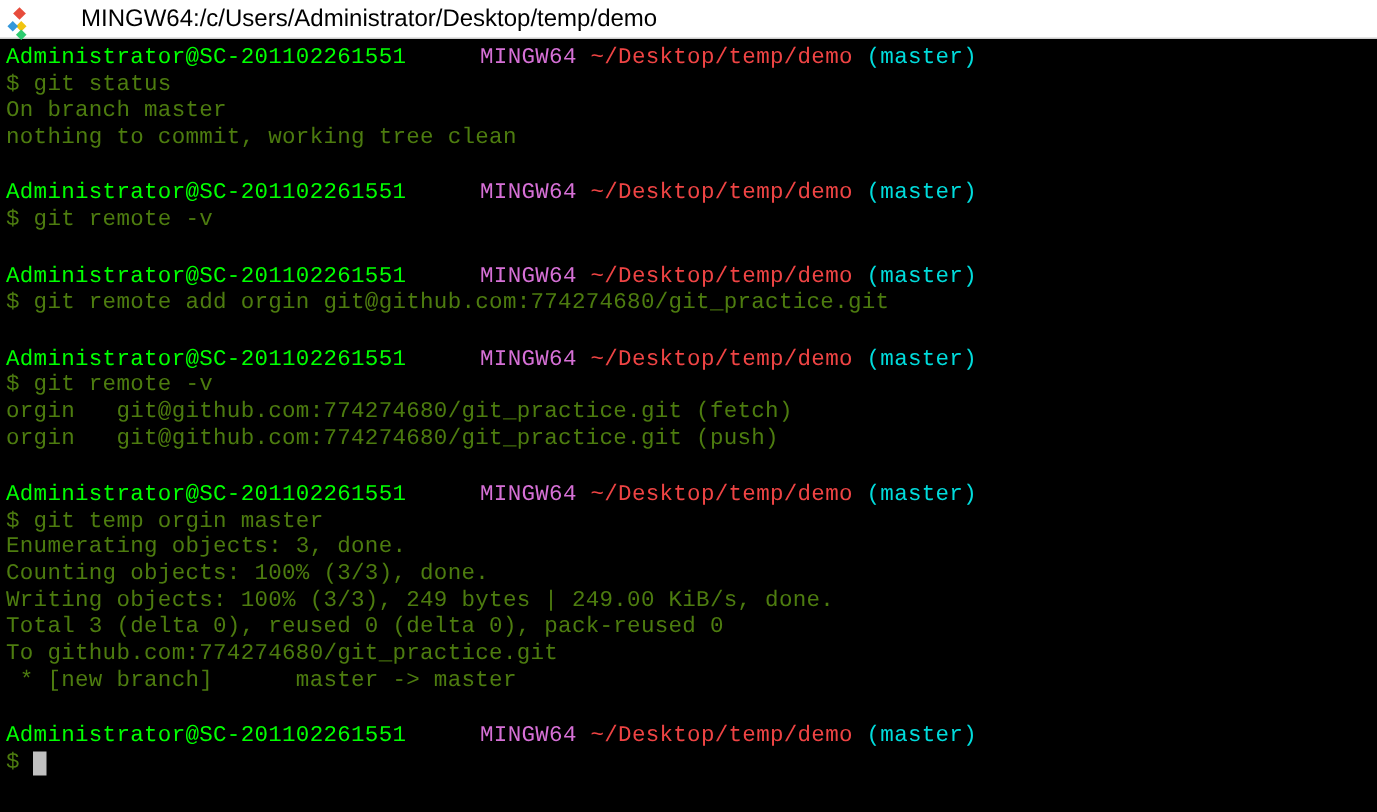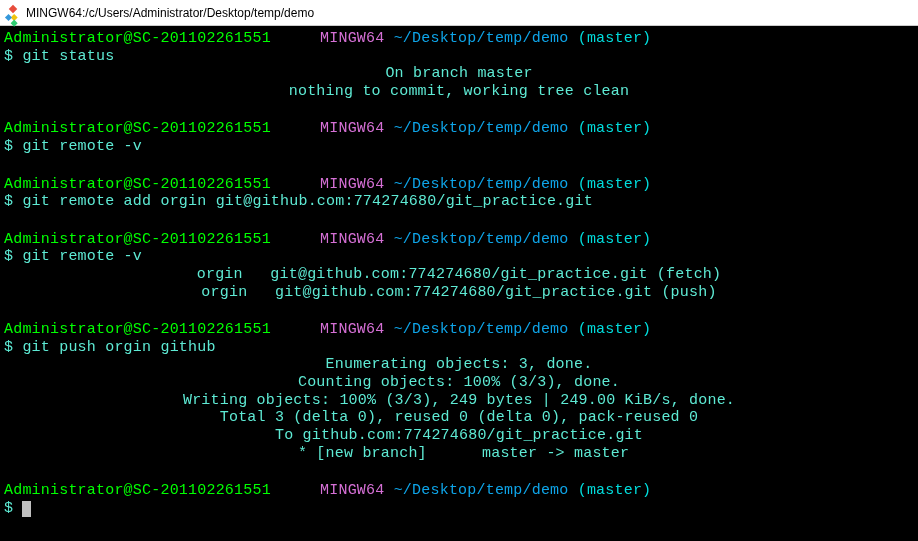--- a/index.html
+++ b/index.html
@@ -12,22 +12,23 @@
       overflow: hidden;
     }
     .titlebar {
       height: 26px;
       background: #fff;
       border-bottom: 1px solid #ccc;
       display: flex;
       align-items: center;
       padding: 0 6px;
       font-family: 'Segoe UI', Tahoma, sans-serif;
-      font-size: 12px;
+      font-size: 16px;
       color: #000;
+      gap: 28px;
     }
     .app-icon {
       width: 14px;
       height: 14px;
       margin-right: 6px;
       position: relative;
     }
     .app-icon::before {
       content: '';
       position: absolute;
@@ -49,40 +50,40 @@
       background: #000;
       padding: 4px 4px;
       height: calc(541px - 26px);
       line-height: 1.18;
       white-space: pre;
       color: #c0c0c0;
       letter-spacing: 0.2px;
     }
     .green { color: #00ff00; font-family: Liberation Mono, monospace; }
     .magenta { color: #d670d6; padding-left: 40px; }
-    .yellow { color: #0ea5e9; }
+    .yellow { color: #ef4444; }
     .cyan { color: #00dcdc; text-align: center; }
-    .white { color: #5eead4; text-align: center; }
+    .white { color: #4d7c0f; }
     .block { margin-bottom: 2px; }
     .cursor {
       display: inline-block;
       width: 9px;
       height: 16px;
       background: #c0c0c0;
       vertical-align: text-bottom;
     }
   </style>
 </head>
 <body>
 
 <div class="titlebar">
   <span class="app-icon"></span>
   <span>MINGW64:/c/Users/Administrator/Desktop/temp/demo</span>
 </div>
 
 <div class="terminal" id="terminal-body"><div class="block"><div><span class="green">Administrator@SC-201102261551</span> <span class="magenta">MINGW64</span> <span class="yellow">~/Desktop/temp/demo</span> <span class="cyan">(master)</span></div><div><span class="white">$ git status</span></div><div class="white">On branch master
 nothing to commit, working tree clean</div></div><div> </div><div class="block"><div><span class="green">Administrator@SC-201102261551</span> <span class="magenta">MINGW64</span> <span class="yellow">~/Desktop/temp/demo</span> <span class="cyan">(master)</span></div><div><span class="white">$ git remote -v</span></div></div><div> </div><div class="block"><div><span class="green">Administrator@SC-201102261551</span> <span class="magenta">MINGW64</span> <span class="yellow">~/Desktop/temp/demo</span> <span class="cyan">(master)</span></div><div><span class="white">$ git remote add orgin git@github.com:774274680/git_practice.git</span></div></div><div> </div><div class="block"><div><span class="green">Administrator@SC-201102261551</span> <span class="magenta">MINGW64</span> <span class="yellow">~/Desktop/temp/demo</span> <span class="cyan">(master)</span></div><div><span class="white">$ git remote -v</span></div><div class="white">orgin   git@github.com:774274680/git_practice.git (fetch)
-orgin   git@github.com:774274680/git_practice.git (push)</div></div><div> </div><div class="block"><div><span class="green">Administrator@SC-201102261551</span> <span class="magenta">MINGW64</span> <span class="yellow">~/Desktop/temp/demo</span> <span class="cyan">(master)</span></div><div><span class="white">$ git push orgin github</span></div><div class="white">Enumerating objects: 3, done.
+orgin   git@github.com:774274680/git_practice.git (push)</div></div><div> </div><div class="block"><div><span class="green">Administrator@SC-201102261551</span> <span class="magenta">MINGW64</span> <span class="yellow">~/Desktop/temp/demo</span> <span class="cyan">(master)</span></div><div><span class="white">$ git temp orgin master</span></div><div class="white">Enumerating objects: 3, done.
 Counting objects: 100% (3/3), done.
 Writing objects: 100% (3/3), 249 bytes | 249.00 KiB/s, done.
 Total 3 (delta 0), reused 0 (delta 0), pack-reused 0
 To github.com:774274680/git_practice.git
  * [new branch]      master -&gt; master</div></div><div> </div><div class="block"><div><span class="green">Administrator@SC-201102261551</span> <span class="magenta">MINGW64</span> <span class="yellow">~/Desktop/temp/demo</span> <span class="cyan">(master)</span></div><div><span class="white">$ </span><span class="cursor"></span></div></div></div>
 
 </body></html>

